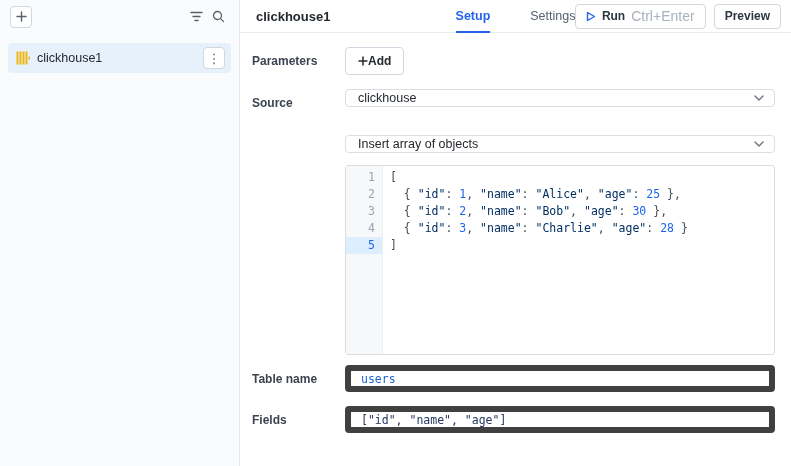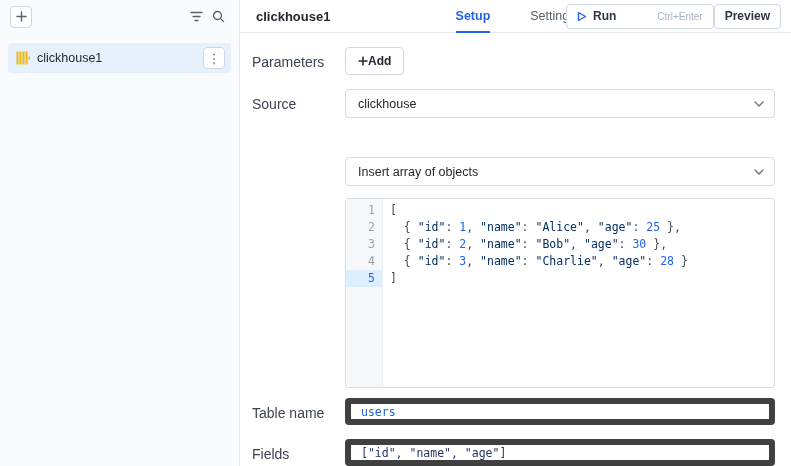--- a/index.html
+++ b/index.html
@@ -21,39 +21,39 @@
     display:flex; align-items:center; justify-content:center; color:#57606a; font-size:13px; cursor:pointer; }
 
   
   .main { flex:1; display:flex; flex-direction:column; background:#fff; }
   .header { height:33px; border-bottom:1px solid #e8eaed; display:flex; align-items:center; padding:0 10px 0 16px; position:relative; }
   .title { font-size:13px; font-weight:600; color:#24292f; }
   .tabs { position:absolute; left:0; right:0; top:0; bottom:0; display:flex; justify-content:center; gap:40px; pointer-events:none; }
   .tab { pointer-events:auto; font-size:12.5px; color:#57606a; display:flex; align-items:center; height:100%; position:relative; cursor:pointer; }
   .tab.active { color:#2563eb; font-weight:600; }
   .tab.active::after { content:""; position:absolute; left:0; right:0; bottom:-1px; height:2px; background:#2563eb; }
-  .header-actions { margin-left:auto; display:flex; gap:0; z-index:1; }
+  .header-actions { margin-left:auto; display:flex; gap:8px; z-index:1; }
   .btn { height:25px; border:1px solid #d0d7de; border-radius:4px; background:#fff; display:flex;
     align-items:center; gap:6px; padding:0 10px; font-size:12px; font-weight:600; color:#2f3640; cursor:pointer; }
-  .btn .shortcut { font-weight:400; color:#a8b1bb; font-size:10px;margin-left:35px; }
+  .btn .shortcut { font-weight:400; color:#a8b1bb; font-size:14px; }
 
   
   .content { flex:1; padding:14px 16px 0 12px; overflow:hidden; }
   .row { display:flex; margin-bottom:14px; }
-  .row-label { width:93px; flex:0 0 93px; font-size:14px; color:#3c4452; font-weight:400; padding-top:7px; }
+  .row-label { width:93px; flex:0 0 93px; font-size:12px; color:#3c4452; font-weight:700; padding-top:7px; }
   .row-field { flex:1; }
 
   .btn-add { height:28px; border:1px solid #d0d7de; border-radius:4px; background:#fff; display:inline-flex;
     align-items:center; padding:0 12px; font-size:12px; font-weight:600; color:#24292f; cursor:pointer; }
 
-  .select { height:29px; border:1px solid #d8dee4; border-radius:4px; background:#fff; display:flex;
+  .select { height:18px; border:1px solid #d8dee4; border-radius:4px; background:#fff; display:flex;
     align-items:center; padding:0 10px 0 12px; font-size:12.5px; color:#24292f; cursor:pointer; }
   .select .val { flex:1; }
   .ghost-panel { height:18px; width:315px; background:#fff; border-radius:3px; margin-top:4px; }
-  .mt18 { margin-top:17px; }
+  .mt18 { margin-top:6px; }
 
   
   .editor { border:1px solid #d8dee4; border-radius:3px; background:#fff; height:190px; position:relative;
     font-family:"DejaVu Sans Mono", monospace; font-size:11.5px; overflow:hidden; }
   .editor::before { content:""; position:absolute; left:0; top:0; bottom:0; width:36px; background:#f7f8fa; border-right:1px solid #eceff2; }
   .code-lines { position:relative; padding-top:3px; }
   .cl { display:flex; line-height:17px; }
   .cl .g { width:36px; flex:0 0 36px; text-align:right; padding-right:7px; color:#9aa4af; user-select:none; }
   .cl .g.act { background:#ddeffe; color:#2563eb; }
   .cl .code { white-space:pre; padding-left:8px; color:#333; }

